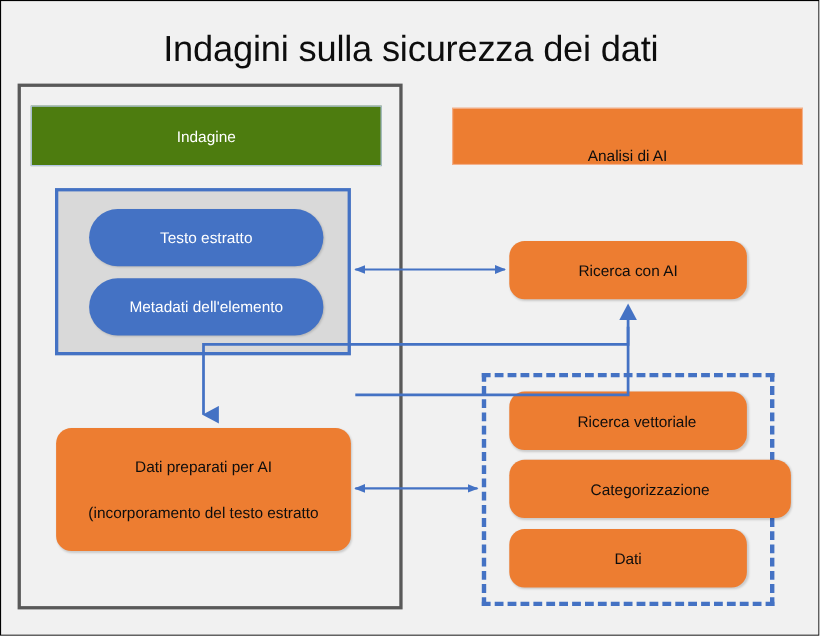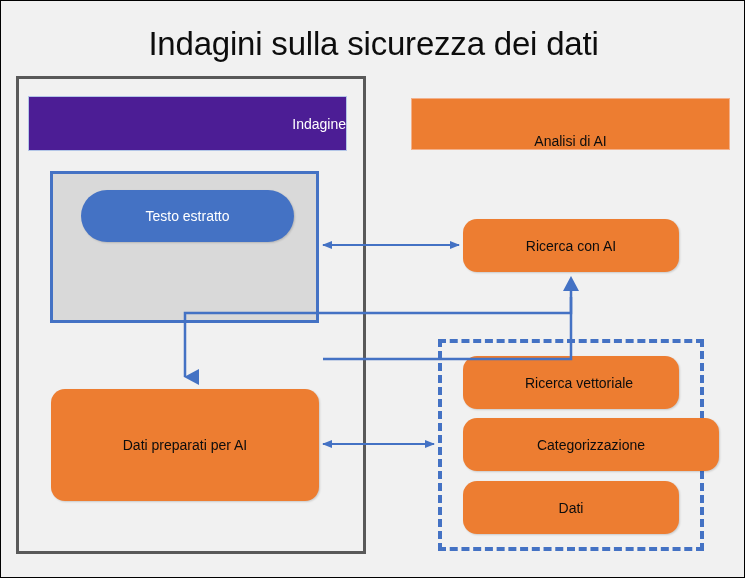--- a/index.html
+++ b/index.html
@@ -68,25 +68,24 @@
     position: absolute;
     box-sizing: border-box;
     display: flex;
     flex-direction: column;
     align-items: center;
     justify-content: center;
     text-align: center;
     font-family: "Liberation Sans", sans-serif;
   }
   .rect-blue {
-    background: #4c1d95;
+    background: #4d7c0f;
     border: 1px solid #b4c6e7;
     color: #ffffff;
     font-size: 14px;
-    align-items: flex-end;
   }
   .rect-orange {
     background: #ed7d31;
     border: 1px solid #f3b08a;
     color: #0d0d0d;
     font-size: 14px;
   }
   .pill-blue {
     background: #4472c4;
     color: #ffffff;
@@ -129,27 +128,31 @@
   <div class="node rect-orange" style="left:410px; top:97px; width:319px; height:52px;justify-content:flex-end;">
     <span class="node-line">Analisi di AI</span>
   </div>
 
   <div class="gray-panel"></div>
 
   <div class="node pill-blue" style="left:80px; top:189px; width:213px; height:52px;">
     <span class="node-line">Testo estratto</span>
   </div>
 
+  <div class="node pill-blue" style="left:80px; top:252px; width:213px; height:52px;">
+    <span class="node-line">Metadati dell'elemento</span>
+  </div>
 
   <div class="node pill-orange" style="left:462px; top:218px; width:216px; height:53px;">
     <span class="node-line">Ricerca con AI</span>
   </div>
 
   <div class="node pill-orange" style="left:50px; top:388px; width:268px; height:112px; border-radius:14px;">
     <span class="node-line">Dati preparati per AI</span>
+    <span class="node-line">(incorporamento del testo estratto</span>
   </div>
 
   <div class="dashed-panel"></div>
 
   <div class="node pill-orange" style="left:462px; top:355px; width:216px; height:53px;padding-left:16px;">
     <span class="node-line">Ricerca vettoriale</span>
   </div>
 
   <div class="node pill-orange" style="left:462px; top:417px; width:256px; height:53px;">
     <span class="node-line">Categorizzazione</span>

